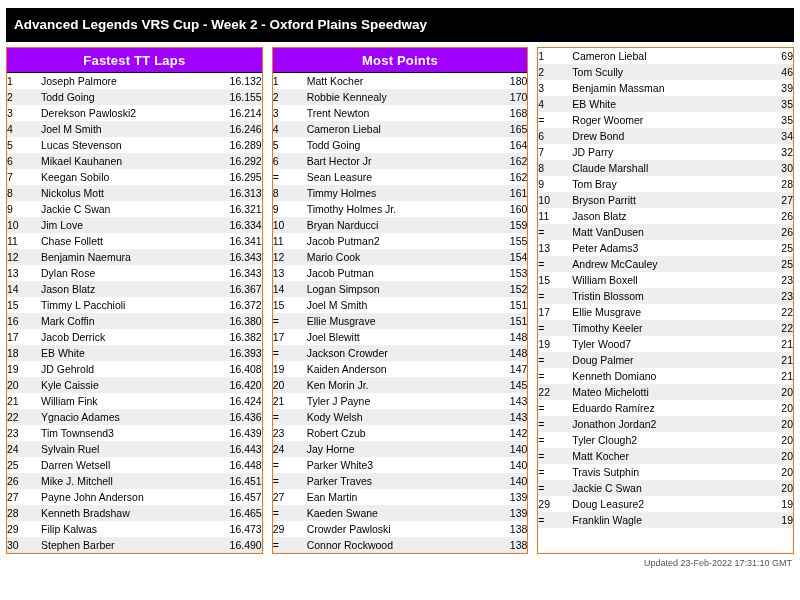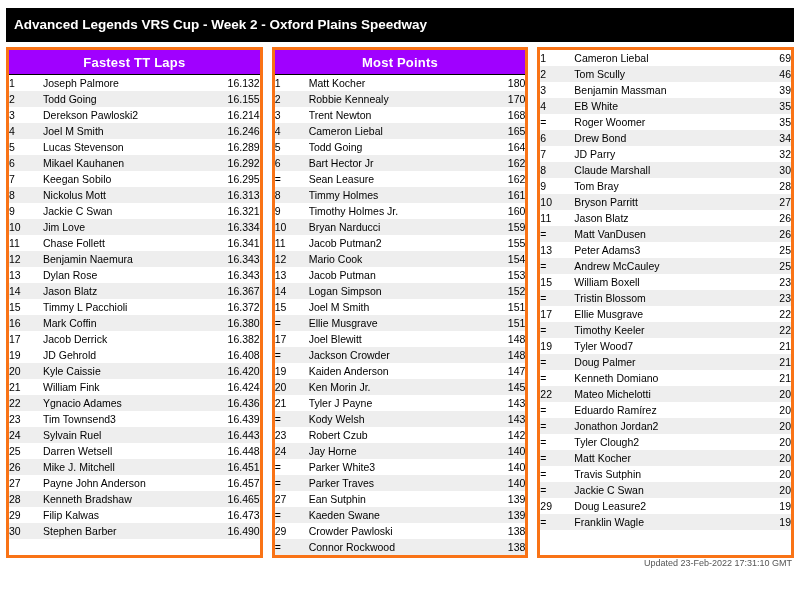--- a/index.html
+++ b/index.html
@@ -42,21 +42,21 @@
   
   .columns {
     position: absolute;
     left: 6px; top: 47px;
     width: 788px;
     display: flex;
     gap: 9px;
   }
   .panel {
     width: 295px;
-    border: 3px solid #f97316;
+    border: 1px solid #f97316;
     background: #ffffff;
   }
   .panel-header {
     height: 25px;
     background: #a000ff;
     border-bottom: 1px solid #000000;
     color: #ffffff;
     font-size: 13px;
     font-weight: bold;
     display: flex;
@@ -197,20 +197,25 @@
             <tr class="alt">
               <td class="pos">16</td>
               <td class="name">Mark Coffin</td>
               <td class="val">16.380</td>
             </tr>
             <tr class="plain">
               <td class="pos">17</td>
               <td class="name">Jacob Derrick</td>
               <td class="val">16.382</td>
             </tr>
+            <tr class="alt">
+              <td class="pos">18</td>
+              <td class="name">EB White</td>
+              <td class="val">16.393</td>
+            </tr>
             <tr class="plain">
               <td class="pos">19</td>
               <td class="name">JD Gehrold</td>
               <td class="val">16.408</td>
             </tr>
             <tr class="alt">
               <td class="pos">20</td>
               <td class="name">Kyle Caissie</td>
               <td class="val">16.420</td>
             </tr>
@@ -397,21 +402,21 @@
               <td class="name">Parker White3</td>
               <td class="val">140</td>
             </tr>
             <tr class="alt">
               <td class="pos">=</td>
               <td class="name">Parker Traves</td>
               <td class="val">140</td>
             </tr>
             <tr class="plain">
               <td class="pos">27</td>
-              <td class="name">Ean Sutphin</td>
+              <td class="name">Ean Martin</td>
               <td class="val">139</td>
             </tr>
             <tr class="alt">
               <td class="pos">=</td>
               <td class="name">Kaeden Swane</td>
               <td class="val">139</td>
             </tr>
             <tr class="plain">
               <td class="pos">29</td>
               <td class="name">Crowder Pawloski</td>

